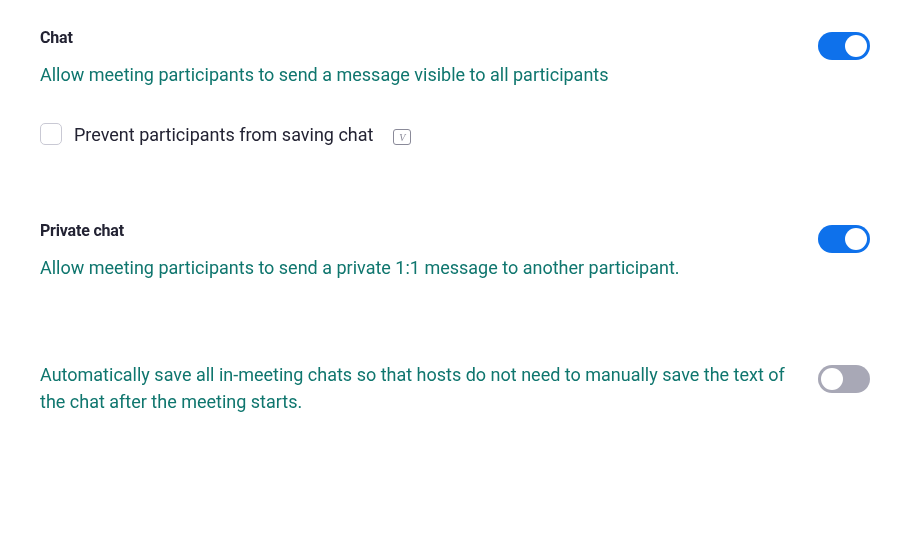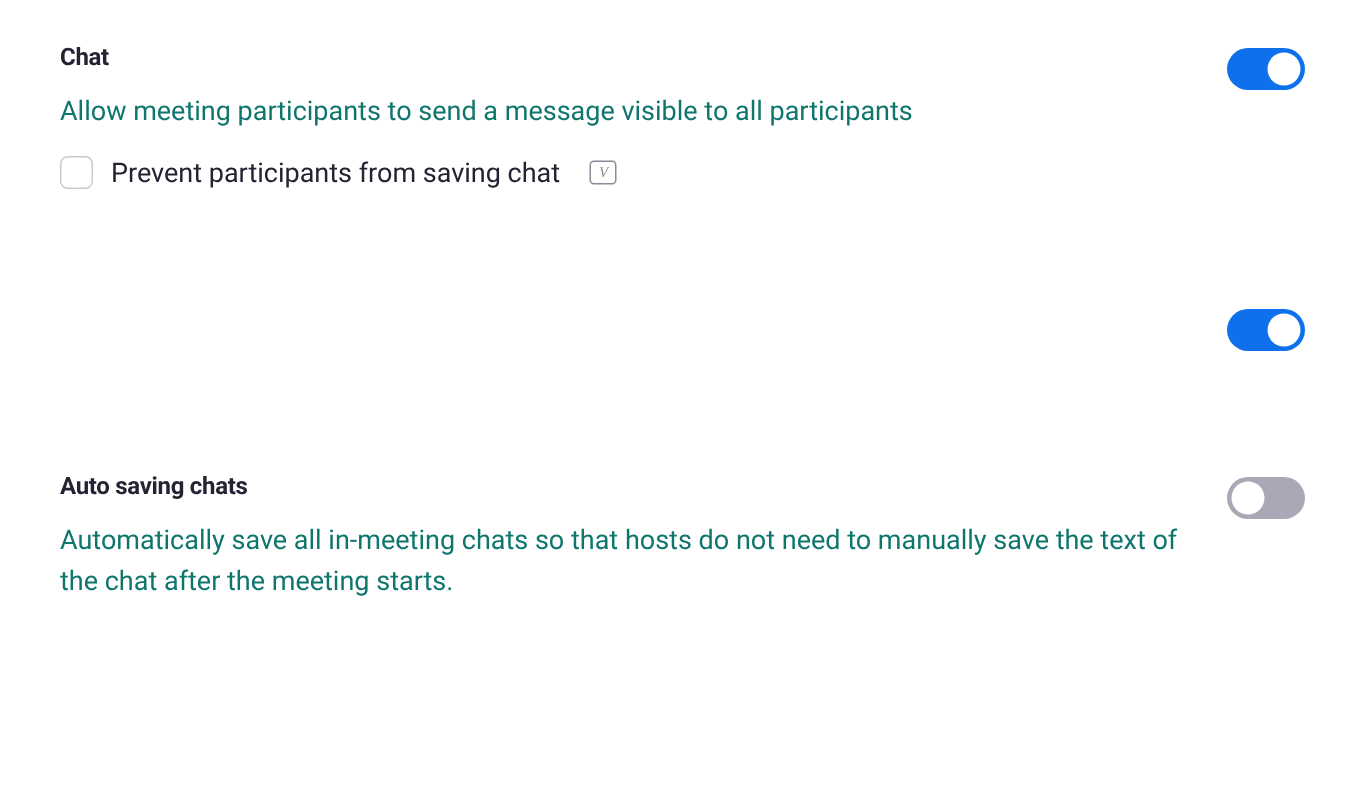--- a/index.html
+++ b/index.html
@@ -32,22 +32,22 @@
       margin-bottom: 14px;
       letter-spacing: -0.2px;
     }
     .setting-description {
       font-size: 18px;
       color: #0f766e;
       line-height: 1.5;
     }
     .sub-option {
       display: flex;
-      align-items: center;
-      margin-top: 16px;
+      align-items: flex-end;
+      margin-top: 35px;
       gap: 12px;
     }
     .checkbox {
       width: 22px;
       height: 22px;
       border: 1.5px solid #c9c9d4;
       border-radius: 5px;
       background: #ffffff;
       flex-shrink: 0;
       cursor: pointer;
@@ -122,29 +122,30 @@
   </div>
   <div class="toggle toggle-on">
     <div class="toggle-knob"></div>
   </div>
 </div>
 
 <div class="spacer-1"></div>
 
 <div class="setting-section">
   <div class="setting-content">
+    <div class="setting-title">Private chat</div>
+    <div class="setting-description">Allow meeting participants to send a private 1:1 message to another participant.</div>
   </div>
   <div class="toggle toggle-on">
     <div class="toggle-knob"></div>
   </div>
 </div>
 
 <div class="spacer-2"></div>
 
 <div class="setting-section">
   <div class="setting-content">
-    <div class="setting-title">Auto saving chats</div>
     <div class="setting-description">Automatically save all in-meeting chats so that hosts do not need to manually save the text of the chat after the meeting starts.</div>
   </div>
   <div class="toggle toggle-off">
     <div class="toggle-knob"></div>
   </div>
 </div>
 
 </body></html>

